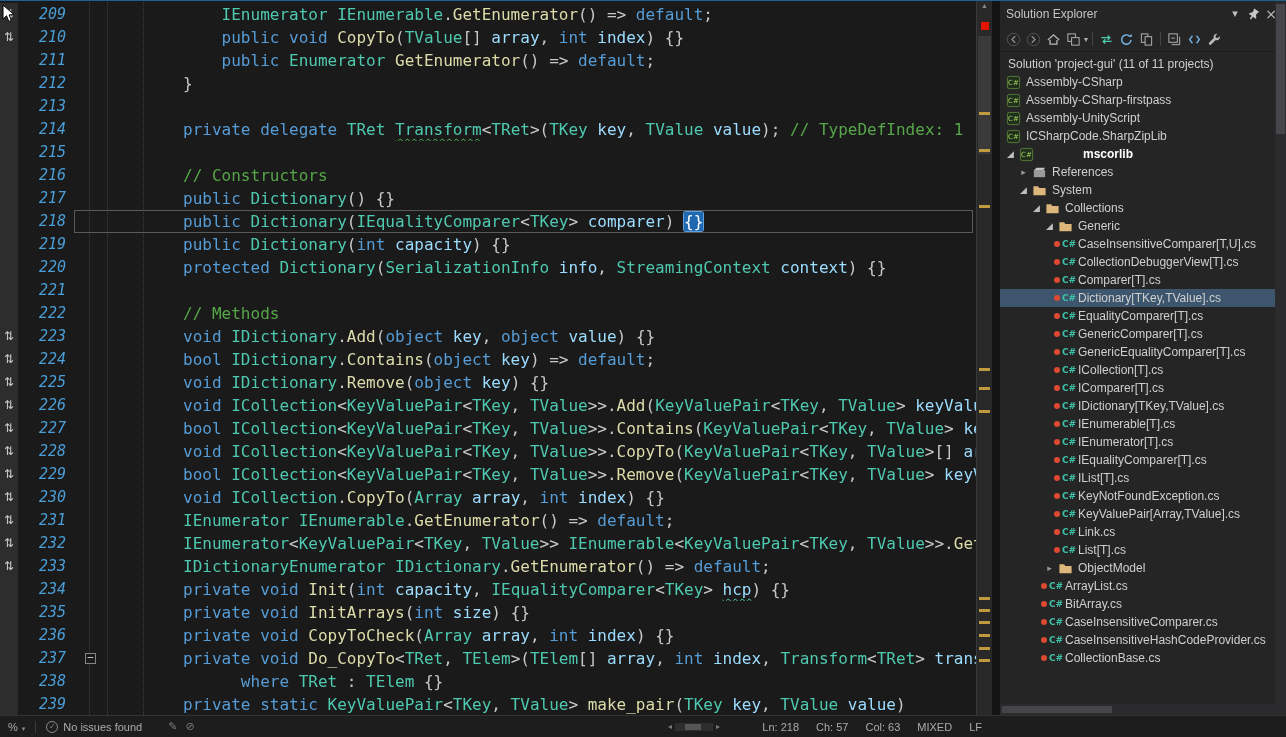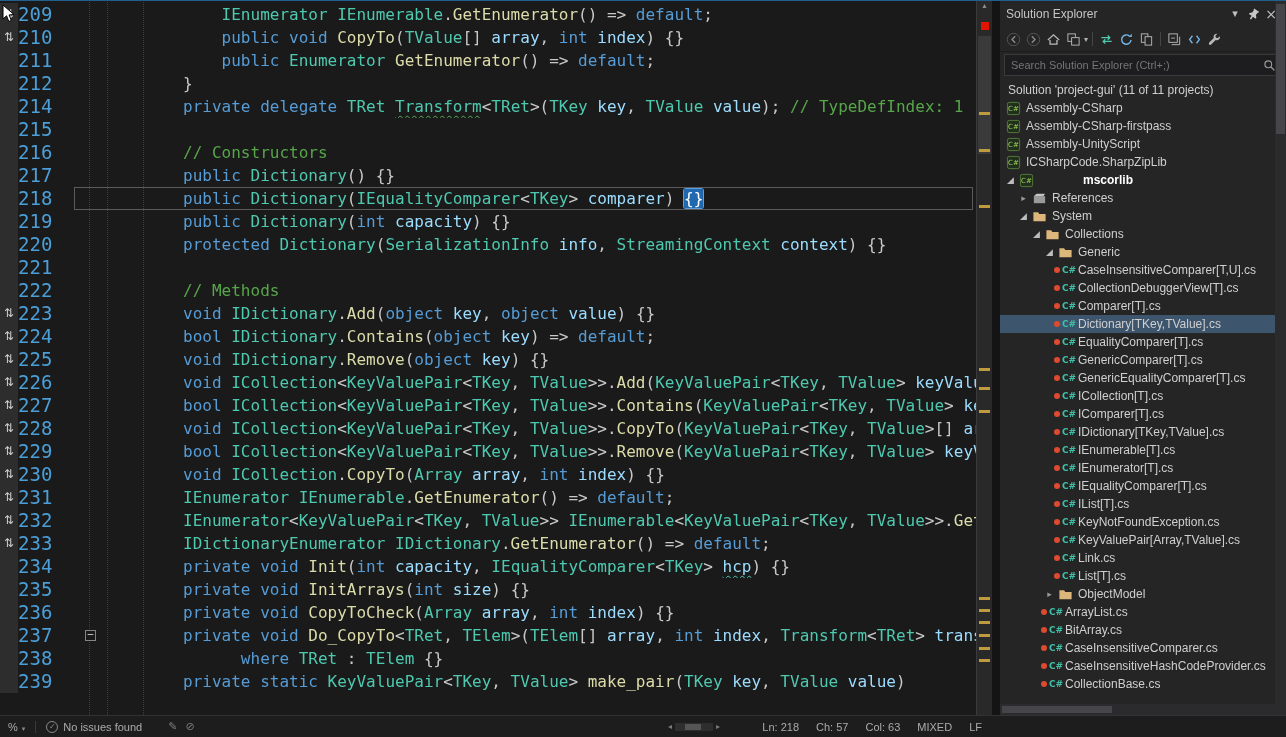--- a/index.html
+++ b/index.html
@@ -16,21 +16,21 @@
   
   .editor-col { position:relative; width:992px; background:#1a1a1a; overflow:hidden; }
   .code-scroll { position:absolute; inset:0; padding-top:3px; }
   .guide { position:absolute; top:0; bottom:0; width:0; border-left:1px dotted #3e3e3e; z-index:0; }
   .g1 { left:89px; } .g2 { left:107px; } .g3 { left:143px; }
 
   .row { display:flex; height:23px; position:relative; z-index:1;
          font-family:"DejaVu Sans Mono", monospace; font-size:16px; line-height:23px; white-space:pre; }
   .bp { flex:0 0 18px; background:#2d2d2d; text-align:center; color:#cfcfcf; font-size:12px;
         font-family:"DejaVu Sans", sans-serif; }
-  .ln { flex:0 0 54px; text-align:left; color:#4b9fd8; font-size:19px; padding-right:6px; }
+  .ln { flex:0 0 54px; text-align:right; color:#4b9fd8; font-size:15px; padding-right:6px;font-style:italic; }
   .fold { flex:0 0 34px; position:relative; }
   .code { flex:1; overflow:hidden; color:#c8c8c8; }
   .row.current::after { content:""; position:absolute; left:74px; right:19px; top:0; bottom:0;
         border:1px solid #5a5a5a; pointer-events:none; }
 
   .tk-k { color:#569cd6; } .tk-t { color:#4ec9b0; } .tk-f { color:#dcdcaa; }
   .tk-p { color:#9cdcfe; } .tk-c { color:#57a64a; } .tk-x { color:#c8c8c8; }
   .tk-s { background:#2068b0; color:#fff; border-radius:2px; box-shadow:0 0 0 1px #5c9fe0; }
   .tk-w { color:#4ec9b0; text-decoration:underline wavy #4fae52 1px; text-underline-offset:3px; }
   .tk-u { color:#9cdcfe; text-decoration:underline wavy #4ec9b0 1px; text-underline-offset:3px; }
@@ -120,20 +120,21 @@
 
   <div class="editor-col">
     <div class="code-scroll">
       <div class="guide g1"></div>
       <div class="guide g2"></div>
       <div class="guide g3"></div>
     <div class="row"><span class="bp"><span>⇅</span></span><span class="ln">209</span><span class="fold"></span><span class="code" style="padding-left: 12ch;"><span class="tk-t">IEnumerator</span><span class="tk-x"> </span><span class="tk-t">IEnumerable</span><span class="tk-x">.</span><span class="tk-f">GetEnumerator</span><span class="tk-x">() =&gt; </span><span class="tk-k">default</span><span class="tk-x">;</span></span></div>
         <div class="row"><span class="bp"><span>⇅</span></span><span class="ln">210</span><span class="fold"></span><span class="code" style="padding-left: 12ch;"><span class="tk-k">public</span><span class="tk-x"> </span><span class="tk-k">void</span><span class="tk-x"> </span><span class="tk-f">CopyTo</span><span class="tk-x">(</span><span class="tk-t">TValue</span><span class="tk-x">[] </span><span class="tk-p">array</span><span class="tk-x">, </span><span class="tk-k">int</span><span class="tk-x"> </span><span class="tk-p">index</span><span class="tk-x">) {}</span></span></div>
         <div class="row"><span class="bp"></span><span class="ln">211</span><span class="fold"></span><span class="code" style="padding-left: 12ch;"><span class="tk-k">public</span><span class="tk-x"> </span><span class="tk-t">Enumerator</span><span class="tk-x"> </span><span class="tk-f">GetEnumerator</span><span class="tk-x">() =&gt; </span><span class="tk-k">default</span><span class="tk-x">;</span></span></div>
         <div class="row"><span class="bp"></span><span class="ln">212</span><span class="fold"></span><span class="code" style="padding-left: 8ch;"><span class="tk-x">}</span></span></div>
+        <div class="row"><span class="bp"></span><span class="ln">213</span><span class="fold"></span><span class="code" style="padding-left: 0ch;"></span></div>
         <div class="row"><span class="bp"></span><span class="ln">214</span><span class="fold"></span><span class="code" style="padding-left: 8ch;"><span class="tk-k">private</span><span class="tk-x"> </span><span class="tk-k">delegate</span><span class="tk-x"> </span><span class="tk-t">TRet</span><span class="tk-x"> </span><span class="tk-w">Transform</span><span class="tk-x">&lt;</span><span class="tk-t">TRet</span><span class="tk-x">&gt;(</span><span class="tk-t">TKey</span><span class="tk-x"> </span><span class="tk-p">key</span><span class="tk-x">, </span><span class="tk-t">TValue</span><span class="tk-x"> </span><span class="tk-p">value</span><span class="tk-x">); </span><span class="tk-c">// TypeDefIndex: 1</span></span></div>
         <div class="row"><span class="bp"></span><span class="ln">215</span><span class="fold"></span><span class="code" style="padding-left: 0ch;"></span></div>
         <div class="row"><span class="bp"></span><span class="ln">216</span><span class="fold"></span><span class="code" style="padding-left: 8ch;"><span class="tk-c">// Constructors</span></span></div>
         <div class="row"><span class="bp"></span><span class="ln">217</span><span class="fold"></span><span class="code" style="padding-left: 8ch;"><span class="tk-k">public</span><span class="tk-x"> </span><span class="tk-t">Dictionary</span><span class="tk-x">() {}</span></span></div>
         <div class="row current"><span class="bp"></span><span class="ln">218</span><span class="fold"></span><span class="code" style="padding-left: 8ch;"><span class="tk-k">public</span><span class="tk-x"> </span><span class="tk-t">Dictionary</span><span class="tk-x">(</span><span class="tk-t">IEqualityComparer</span><span class="tk-x">&lt;</span><span class="tk-t">TKey</span><span class="tk-x">&gt; </span><span class="tk-p">comparer</span><span class="tk-x">) </span><span class="tk-s">{}</span></span></div>
         <div class="row"><span class="bp"></span><span class="ln">219</span><span class="fold"></span><span class="code" style="padding-left: 8ch;"><span class="tk-k">public</span><span class="tk-x"> </span><span class="tk-t">Dictionary</span><span class="tk-x">(</span><span class="tk-k">int</span><span class="tk-x"> </span><span class="tk-p">capacity</span><span class="tk-x">) {}</span></span></div>
         <div class="row"><span class="bp"></span><span class="ln">220</span><span class="fold"></span><span class="code" style="padding-left: 8ch;"><span class="tk-k">protected</span><span class="tk-x"> </span><span class="tk-t">Dictionary</span><span class="tk-x">(</span><span class="tk-t">SerializationInfo</span><span class="tk-x"> </span><span class="tk-p">info</span><span class="tk-x">, </span><span class="tk-t">StreamingContext</span><span class="tk-x"> </span><span class="tk-p">context</span><span class="tk-x">) {}</span></span></div>
         <div class="row"><span class="bp"></span><span class="ln">221</span><span class="fold"></span><span class="code" style="padding-left: 0ch;"></span></div>
         <div class="row"><span class="bp"></span><span class="ln">222</span><span class="fold"></span><span class="code" style="padding-left: 8ch;"><span class="tk-c">// Methods</span></span></div>
         <div class="row"><span class="bp"><span>⇅</span></span><span class="ln">223</span><span class="fold"></span><span class="code" style="padding-left: 8ch;"><span class="tk-k">void</span><span class="tk-x"> </span><span class="tk-t">IDictionary</span><span class="tk-x">.</span><span class="tk-f">Add</span><span class="tk-x">(</span><span class="tk-k">object</span><span class="tk-x"> </span><span class="tk-p">key</span><span class="tk-x">, </span><span class="tk-k">object</span><span class="tk-x"> </span><span class="tk-p">value</span><span class="tk-x">) {}</span></span></div>
@@ -246,29 +247,20 @@
             <path d="M5.8 4 2.8 8l3 4M10.2 4l3 4-3 4" fill="none" stroke="#75b6e8" stroke-width="1.4"></path>
           </svg>
         </span>
         <span class="ticon">
           <svg viewBox="0 0 16 16">
             <path d="M13.8 4.6a3.4 3.4 0 0 1-4.5 3.9l-4.6 4.6a1.5 1.5 0 1 1-2.1-2.1L7.2 6.4A3.4 3.4 0 0 1 11.1 1.9L9 4l.5 2 2 .5z" fill="#b8b8b8"></path>
           </svg>
         </span>
       </div>
 
-    <div class="se-search">
-      <input placeholder="Search Solution Explorer (Ctrl+;)" style="">
-      <span class="mag">
-        <svg width="13" height="13" viewBox="0 0 16 16">
-            <circle cx="6.5" cy="6.5" r="4.2" fill="none" stroke="#9a9a9a" stroke-width="1.4"></circle>
-            <path d="M9.8 9.8 14 14" stroke="#9a9a9a" stroke-width="1.7"></path>
-          </svg>
-      </span>
-    </div>
 
     <div class="se-tree">
         <div class="trow" style="padding-left: 4px;">
           <span class="tlabel">Solution 'project-gui' (11 of 11 projects)</span>
         </div>
         <div class="trow" style="padding-left: 4px;">
           <span class="ticon16">
             <svg viewBox="0 0 16 16">
               <rect x="1.5" y="1.5" width="13" height="13" rx="2" fill="#20301d" stroke="#577e3a"></rect>
               <text x="8" y="11" font-size="7.5" fill="#9fd358" text-anchor="middle" font-family="DejaVu Sans, sans-serif">C#</text>

